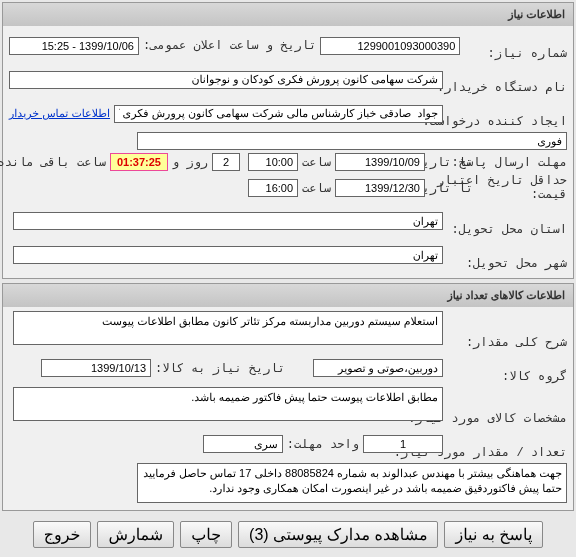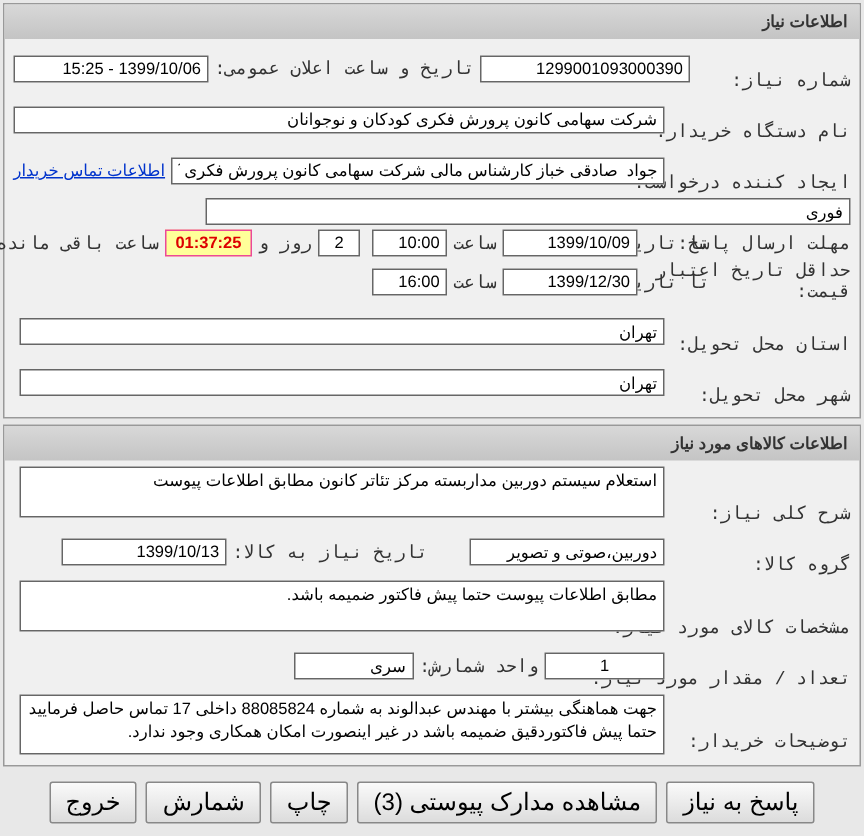--- a/index.html
+++ b/index.html
@@ -147,51 +147,50 @@
     <div class="row">
       <span class="label label-w120">شهر محل تحویل:</span>
       <input type="text" style="width: 430px;" value="تهران">
     </div>
 
   </div>
 </div>
 
 <div class="panel">
   <div class="panel-header">
-    <span>اطلاعات کالاهای مورد نیاز</span>
+    <span>اطلاعات کالاهای تعداد نیاز</span>
   </div>
   <div class="panel-body">
 
     <div class="row" style="align-items:flex-start">
-      <span class="label label-w120" style="padding-top:8px">شرح کلی نیاز:</span>
+      <span class="label label-w120" style="padding-top:8px">شرح کلی مقدار:</span>
       <textarea style="width: 430px; height: 34px;">استعلام سیستم دوربین مداربسته مرکز تئاتر کانون مطابق اطلاعات پیوست</textarea>
     </div>
 
     <div class="row">
       <span class="label label-w120">گروه کالا:</span>
       <input type="text" style="width: 130px;" value="دوربین،صوتی و تصویر">
       <span style="width:20px"></span>
       <span class="label">تاریخ نیاز به کالا:</span>
       <input type="text" style="width: 110px;" value="1399/10/13">
     </div>
 
     <div class="row" style="align-items:flex-start">
       <span class="label label-w120" style="padding-top:8px">مشخصات کالای مورد نیاز:</span>
       <textarea style="width: 430px; height: 34px;">مطابق اطلاعات پیوست حتما پیش فاکتور ضمیمه باشد.</textarea>
     </div>
 
     <div class="row">
       <span class="label label-w120">تعداد / مقدار مورد نیاز:</span>
       <input type="text" style="width: 80px; text-align: center;" value="1">
-      <span class="label">واحد شمارش:</span>
+      <span class="label">واحد مهلت:</span>
       <input type="text" style="width: 80px;" value="سری">
     </div>
 
     <div class="row" style="align-items:flex-start">
-      <span class="label label-w120" style="padding-top:8px">توضیحات خریدار:</span>
       <textarea style="width: 430px; height: 40px;">جهت هماهنگی بیشتر با مهندس عبدالوند به شماره 88085824 داخلی 17 تماس حاصل فرمایید حتما پیش فاکتوردقیق ضمیمه باشد در غیر اینصورت امکان همکاری وجود ندارد.</textarea>
     </div>
 
   </div>
 </div>
 
 <div class="button-bar">
   <button class="btn">پاسخ به نیاز</button>
   <button class="btn">مشاهده مدارک پیوستی  (3)</button>
   <button class="btn">چاپ</button>

